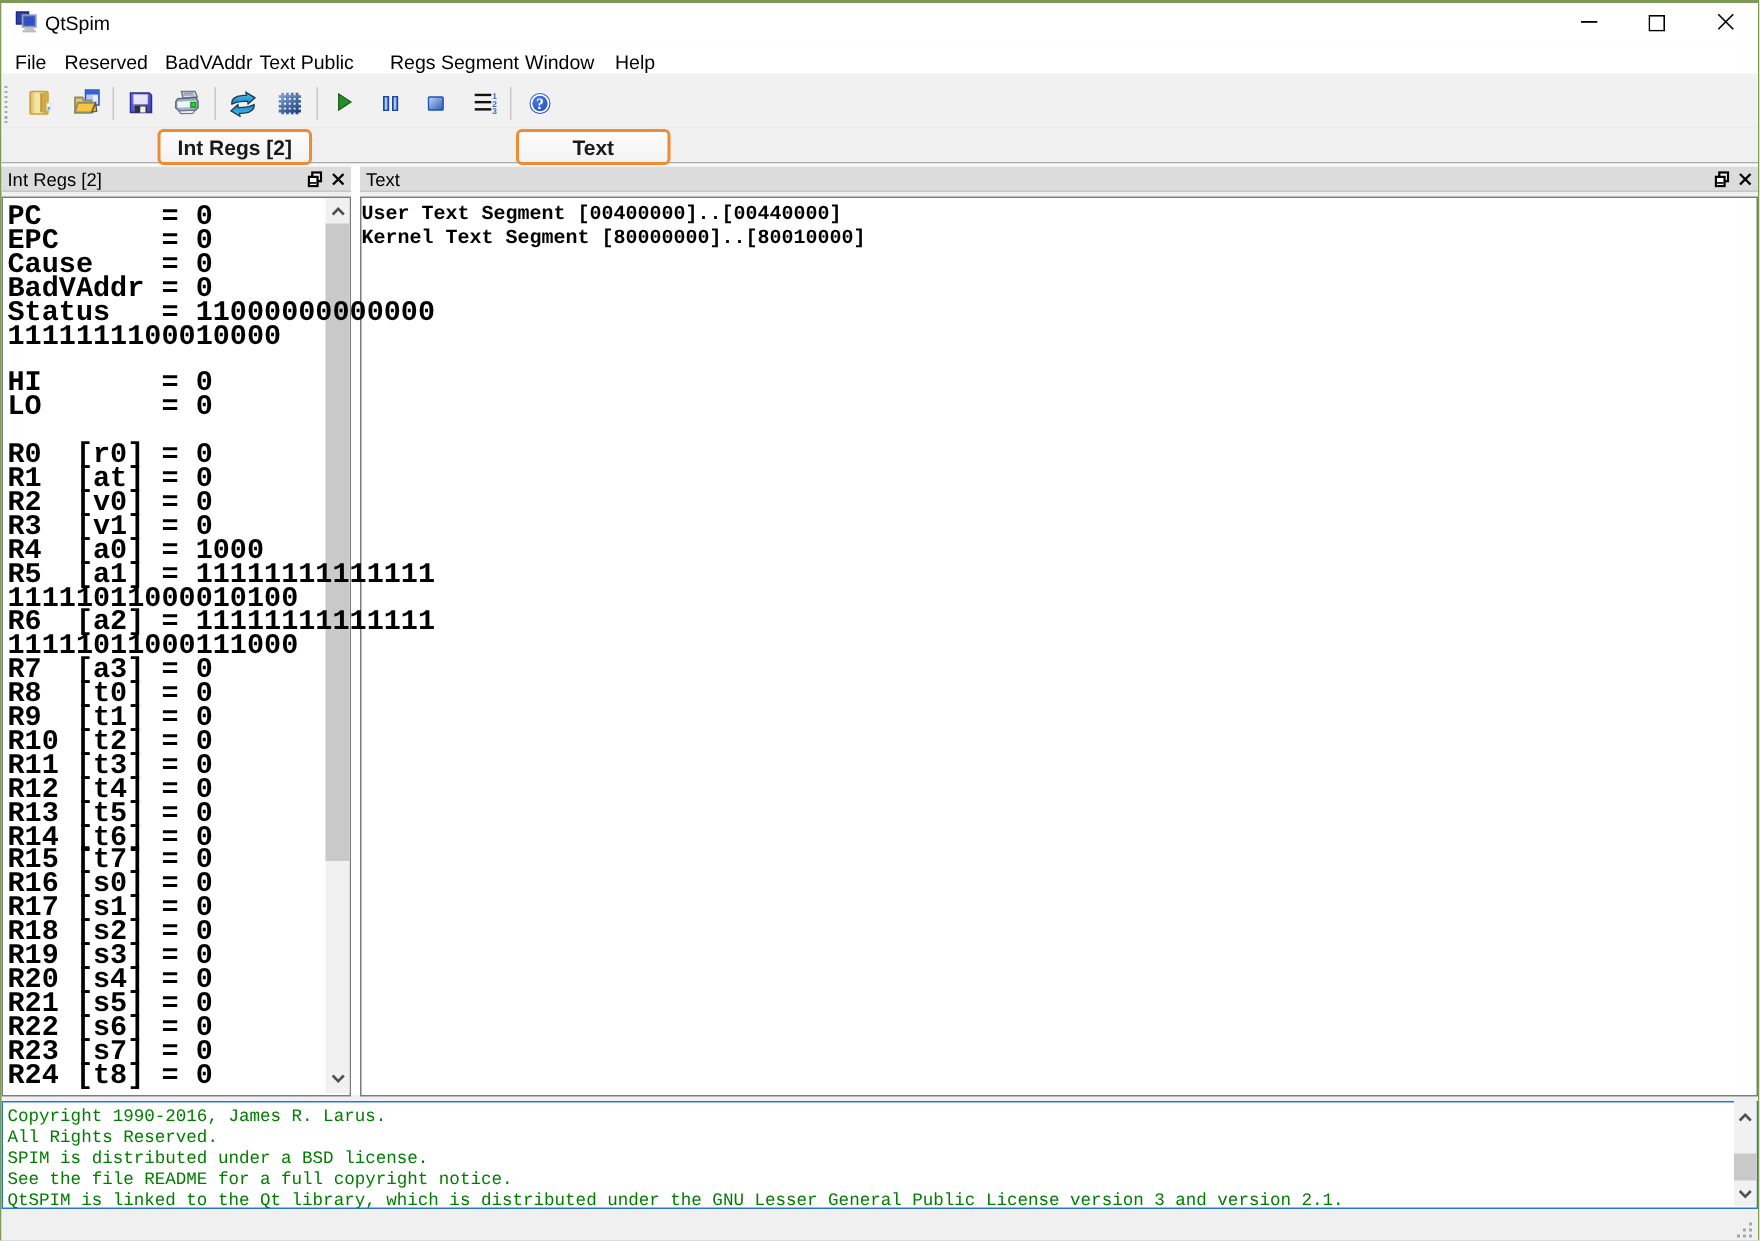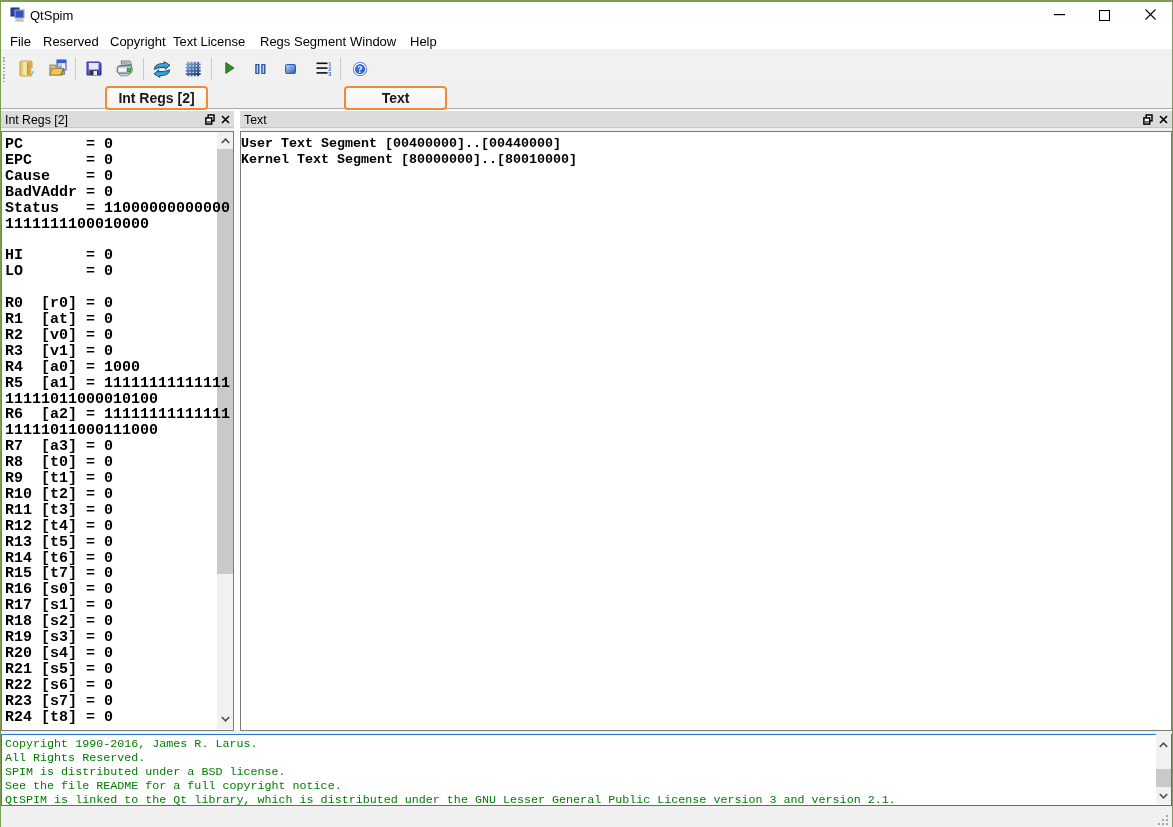--- a/index.html
+++ b/index.html
@@ -21,21 +21,21 @@
        text-align:center;}
   .tab.inactive{top:88px;height:21px;background:linear-gradient(#f6f6f6,#d2d2d2);
        border:1px solid #b0b0b0;border-bottom:none;border-radius:3px 3px 0 0;line-height:21px;margin-top:48px;}
   .tab.active{top:86px;height:24px;background:linear-gradient(#fdfdfd,#f2f2f2);
        border:2px solid #ef8b34;border-radius:4px;line-height:20px;z-index:3;}
   .docktitle{position:absolute;top:110.8px;height:17.5px;background:#dcdcdc;box-sizing:border-box;border-bottom:1px solid #c6c6c6;font-size:12.3px;color:#000;}
   .docktitle span{position:absolute;left:4px;top:2.5px;}
   .panel{position:absolute;box-sizing:border-box;background:#fff;border:1px solid #7c7c7c;}
   pre{margin:0;}
   #regtext{position:absolute;left:5px;top:137px;font-family:"Liberation Mono",monospace;
-       font-weight:bold;font-size:15px;line-height:15.9px;color:#000;z-index:2;}
+       font-weight:bold;font-size:19px;line-height:15.9px;color:#000;z-index:2;}
   #texttext{position:absolute;left:241px;top:136px;width:931px;text-align:left;
        font-family:"Liberation Mono",monospace;font-weight:bold;font-size:13.33px;
        line-height:16px;color:#000;z-index:2;}
   #logtext{position:absolute;left:5px;top:736.5px;font-family:"Liberation Mono",monospace;
        font-size:11.7px;line-height:14px;color:#007d00;z-index:2;}
   .sb{position:absolute;background:#f1f1f1;}
   .sbthumb{position:absolute;background:#c9c9c9;}
   #statusbar{position:absolute;left:1px;top:806px;width:1171px;height:20px;background:#f0f0f0;}
 </style>
 </head>
@@ -56,22 +56,22 @@
 <svg class="abs" style="left:1099px;top:10px" width="11" height="11" viewBox="0 0 11 11">
     <rect x="0.5" y="0.5" width="10" height="10" fill="none" stroke="#000" stroke-width="1.1"></rect>
   </svg>
 <svg class="abs" style="left:1145px;top:9px" width="11" height="11" viewBox="0 0 11 11">
     <path d="M0.5 0.5 L10.5 10.5 M10.5 0.5 L0.5 10.5" stroke="#000" stroke-width="1.1"></path>
   </svg>
 
 <div id="menubar"></div>
 <div class="menu" style="left:10px">File</div>
 <div class="menu" style="left:43px">Reserved</div>
-<div class="menu" style="left:110px">Copyright</div>
-<div class="menu" style="left:173px">Text License</div>
+<div class="menu" style="left:110px">BadVAddr</div>
+<div class="menu" style="left:173px">Text Public</div>
 <div class="menu" style="left:260px">Regs Segment</div>
 <div class="menu" style="left:350px">Window</div>
 <div class="menu" style="left:410px">Help</div>
 
 <div id="toolbar"></div>
 <div class="abs" style="left:3px;top:57px;width:2px;height:25px;
      background:repeating-linear-gradient(#ababab 0 1.6px,#f1f1f1 1.6px 3.4px);"></div>
 <div class="tsep" style="left:75px"></div>
 <div class="tsep" style="left:143px"></div>
 <div class="tsep" style="left:211px"></div>

